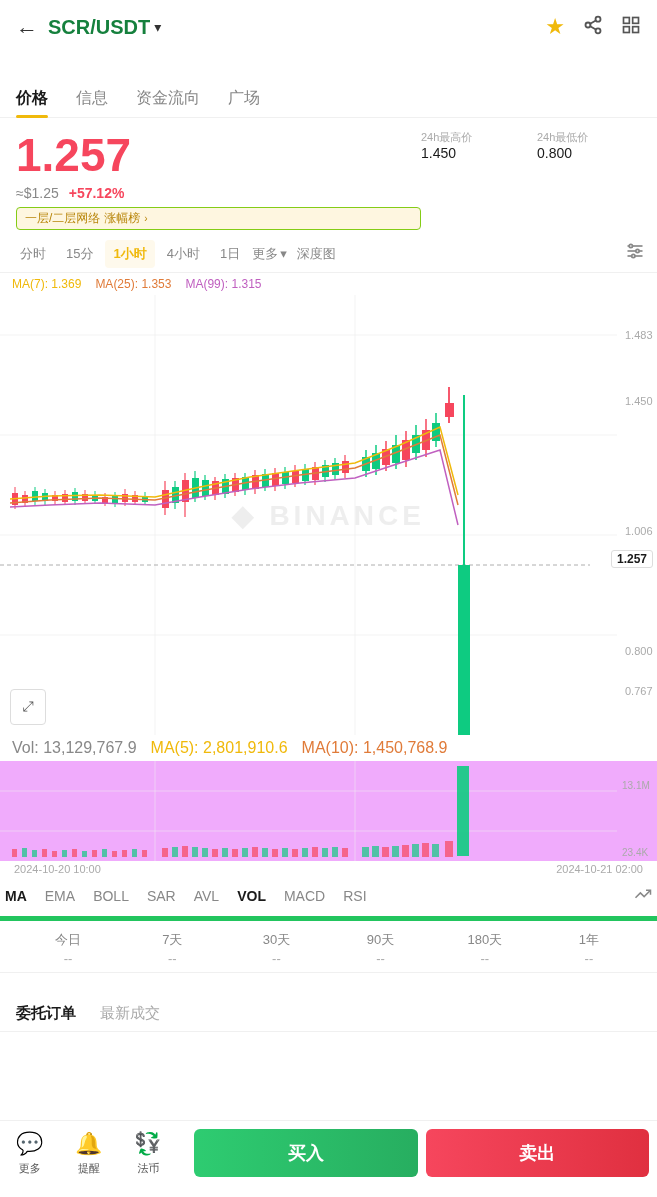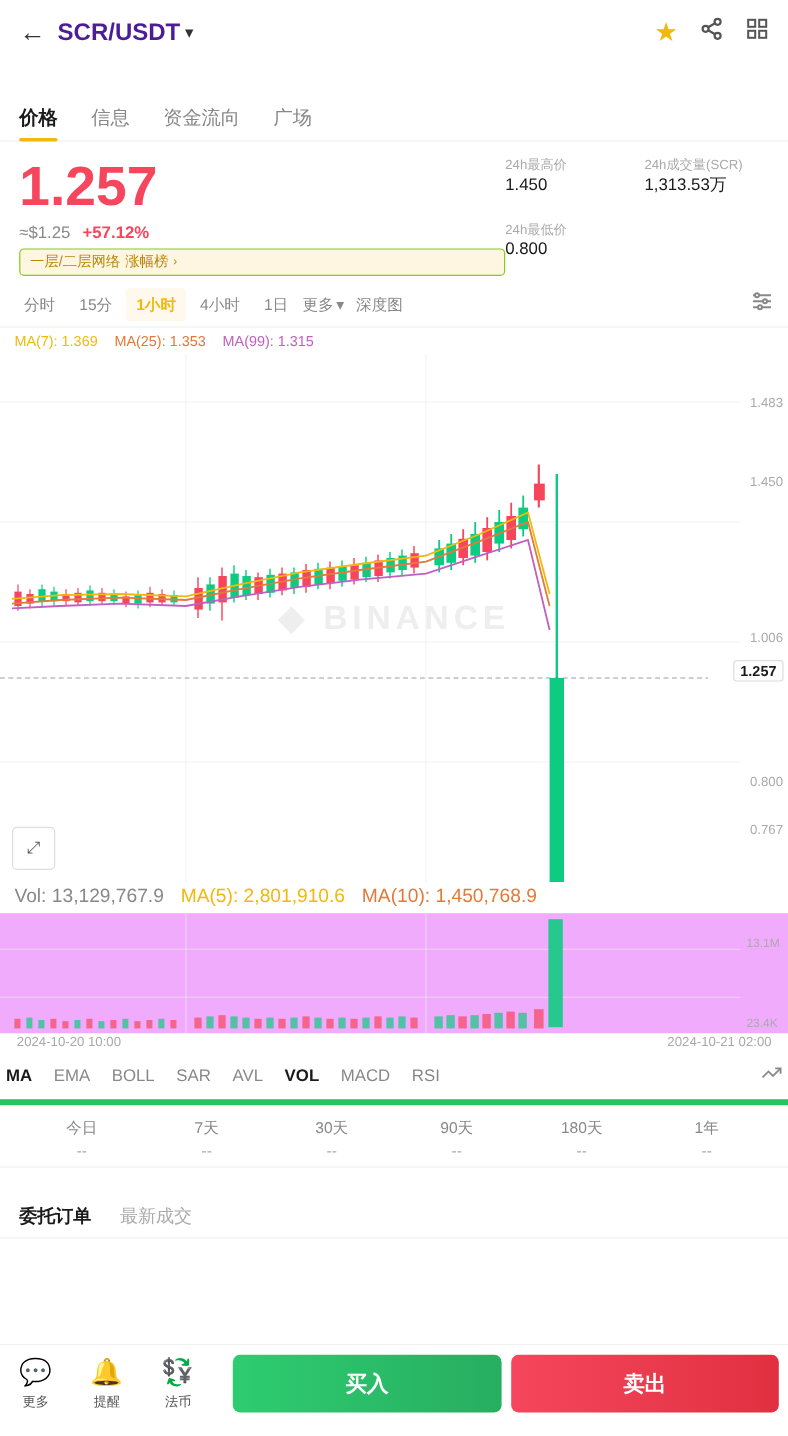--- a/index.html
+++ b/index.html
@@ -22,21 +22,21 @@
     }
     .header-back {
       font-size: 22px;
       color: #333;
       margin-right: 10px;
       cursor: pointer;
     }
     .header-title {
       font-size: 20px;
       font-weight: 700;
-      color: #4c1d95;
+      color: #15803d;
       margin-right: 4px;
     }
     .header-dropdown {
       font-size: 14px;
       color: #333;
     }
     .header-actions {
       margin-left: auto;
       display: flex;
       gap: 18px;
@@ -435,24 +435,20 @@
         <span>一层/二层网络</span>
         <span>涨幅榜</span>
         <span class="price-tag-arrow">›</span>
       </span>
     </div>
   </div>
   <div class="price-right">
     <div class="stat-item">
       <div class="stat-label">24h最高价</div>
       <div class="stat-val">1.450</div>
-    </div>
-    <div class="stat-item">
-      <div class="stat-label">24h成交量(SCR)</div>
-      <div class="stat-val">1,313.53万</div>
     </div>
     <div class="stat-item">
       <div class="stat-label">24h最低价</div>
       <div class="stat-val">0.800</div>
     </div>
   </div>
 </div>
 
 <div class="period-tabs">
   <span class="period-tab">分时</span>

